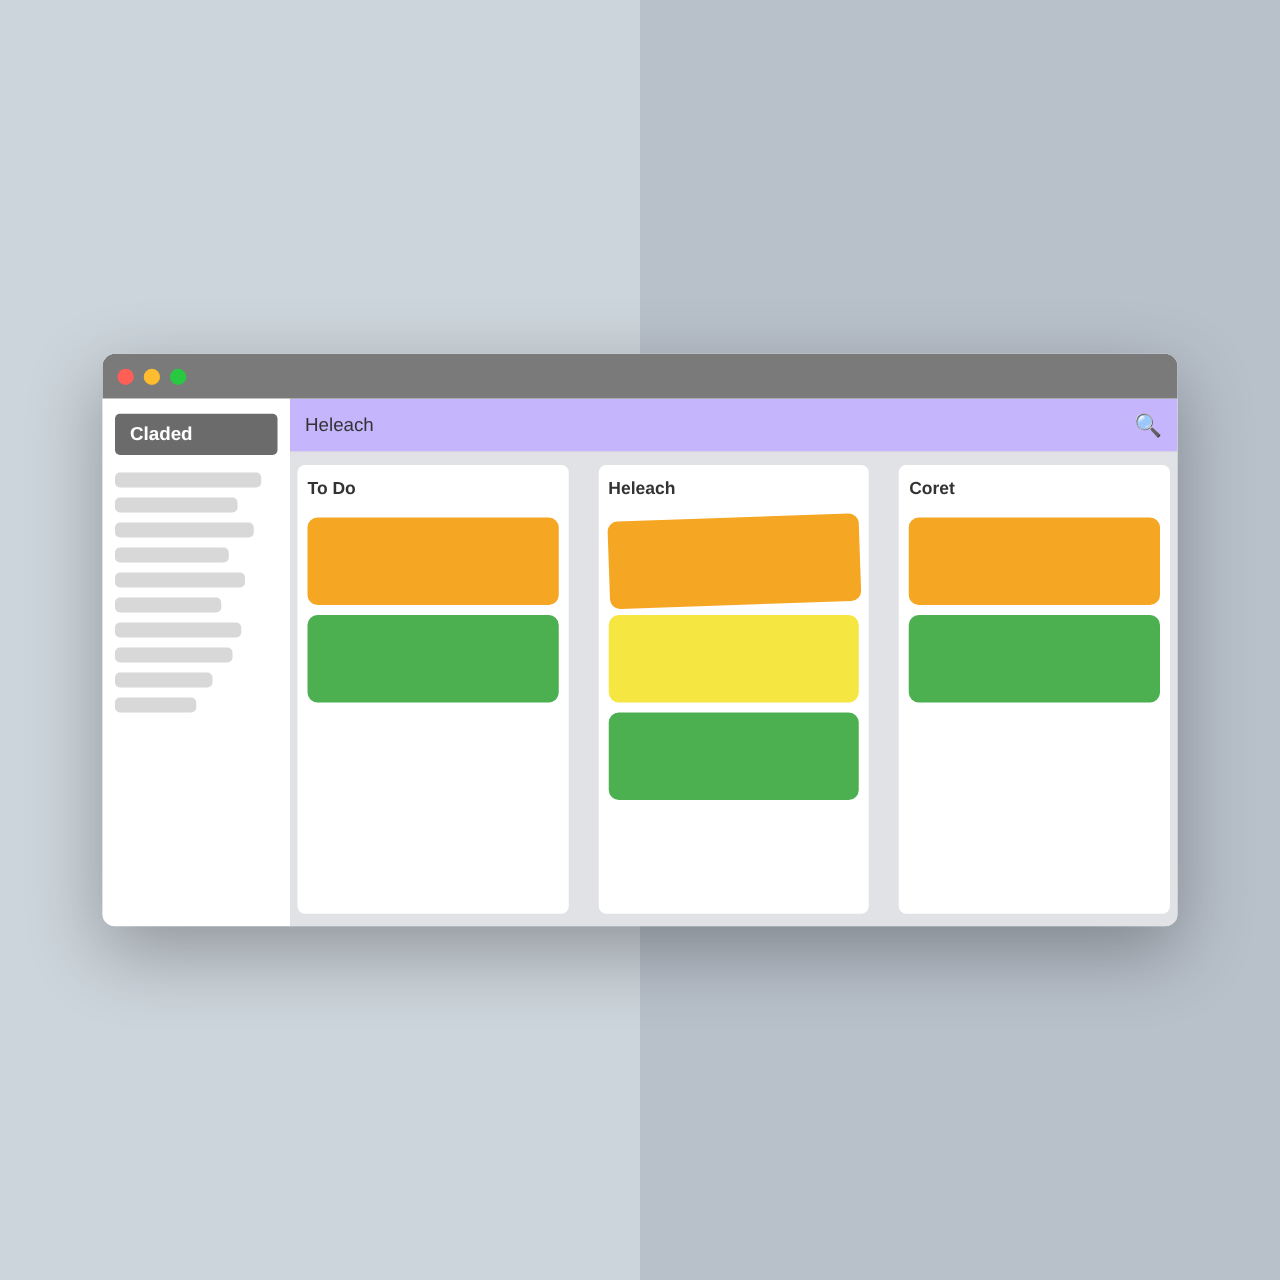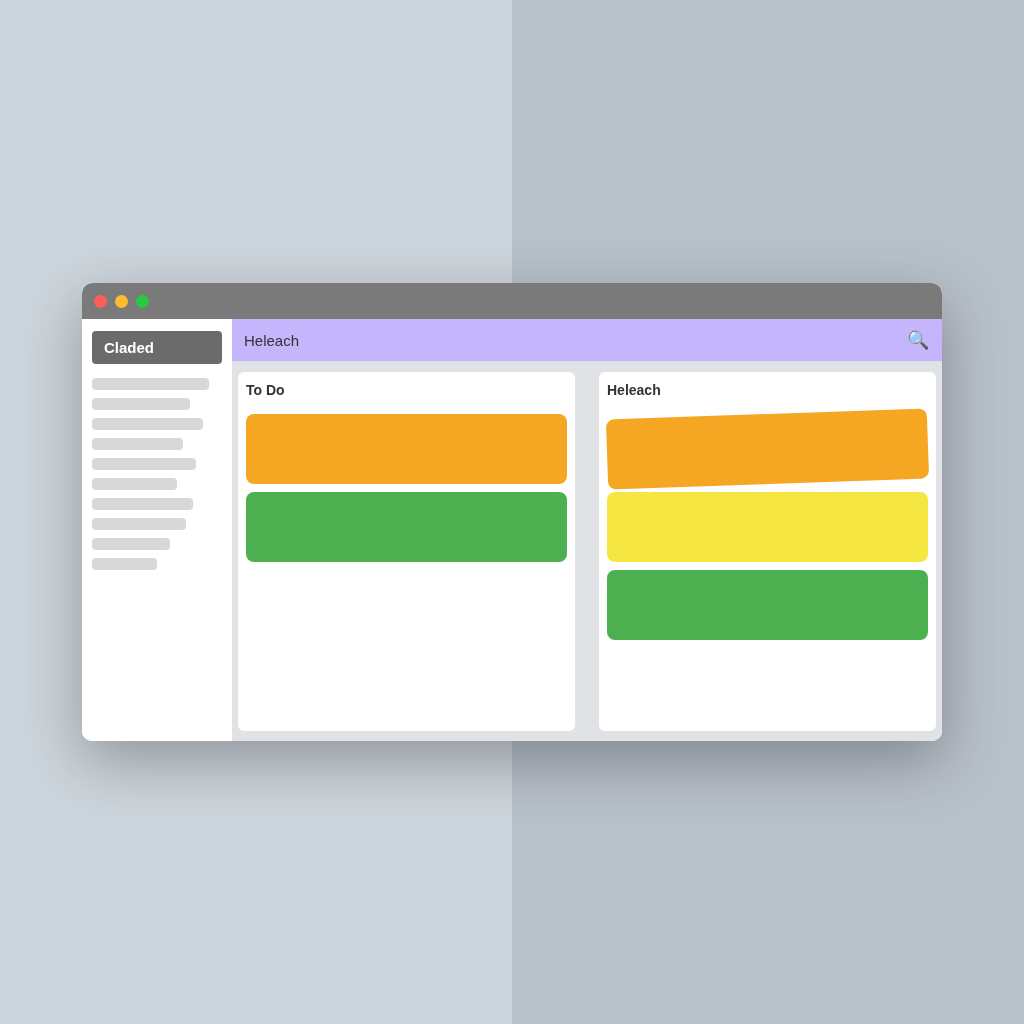--- a/index.html
+++ b/index.html
@@ -235,17 +235,24 @@
         <div class="column">
           <div class="column-header">Heleach</div>
           <div class="cards">
             <div class="card card-orange card-rotated"></div>
             <div class="card card-yellow"></div>
             <div class="card card-green"></div>
           </div>
         </div>
 
 
+        <div class="column">
+          <div class="column-header">Coret</div>
+          <div class="cards">
+            <div class="card card-orange"></div>
+            <div class="card card-green"></div>
+          </div>
+        </div>
 
       </div>
     </div>
   </div>
 </div>
 
 </body></html>

